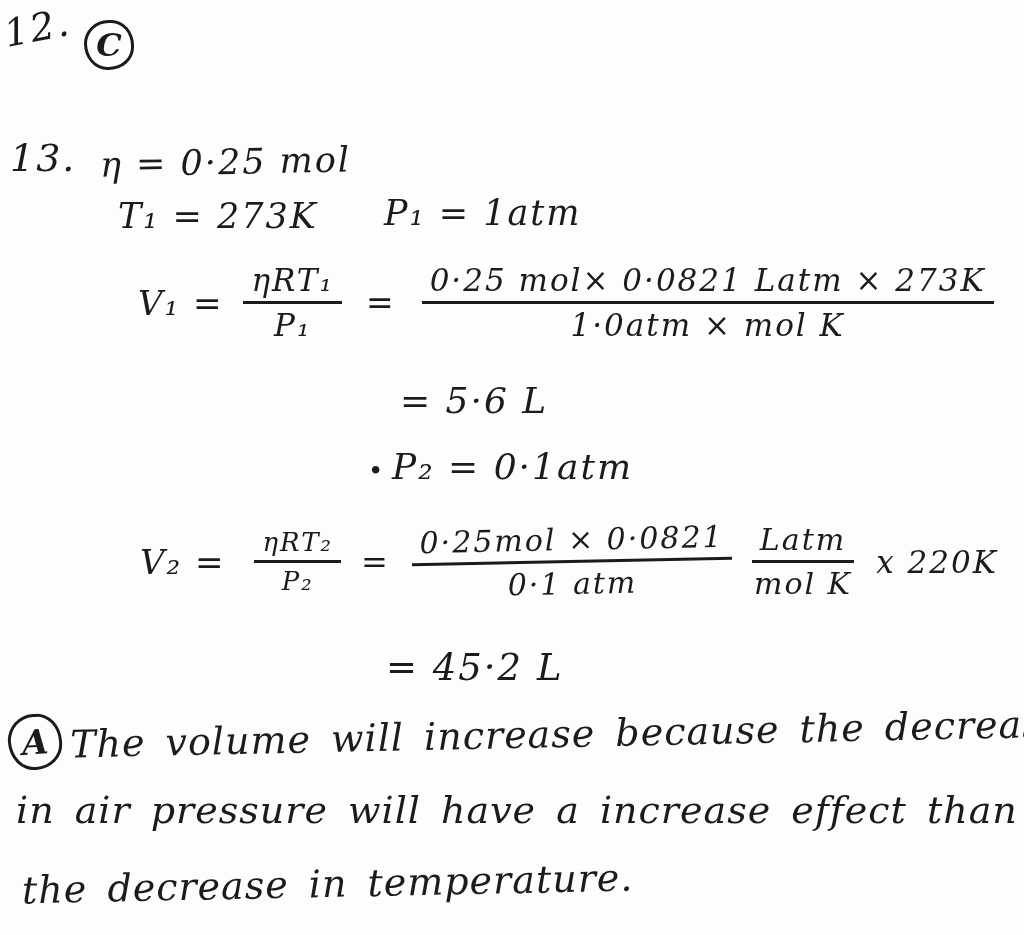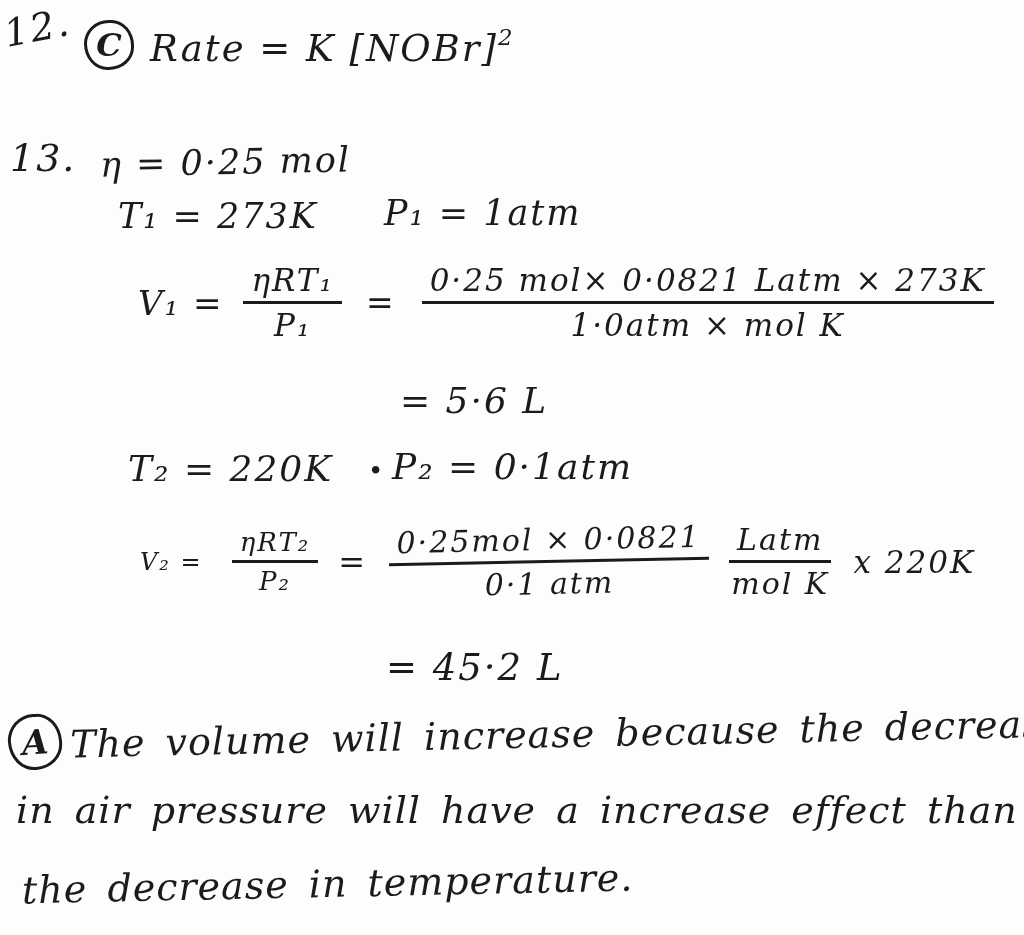--- a/index.html
+++ b/index.html
@@ -63,23 +63,20 @@
 <body>
 
 <div id="paper">
 
   <div class="abs hw math" style="left:4px; top:6px; font-size:38px; transform:rotate(-11deg);">12.</div>
 
   <div class="abs circle-letter" style="left:84px; top:20px; width:50px; height:50px; font-size:32px;">
     <span>C</span>
   </div>
 
-  <div class="abs hw math" style="left:150px; top:24px; font-size:37px;">
-    <span>Rate = K [NOBr]</span><span class="sup">2</span>
-  </div>
 
   <div class="abs hw math" style="left:10px; top:136px; font-size:38px;">13.</div>
 
   <div class="abs hw math tilt-l" style="left:100px; top:142px; font-size:35px;">η = 0·25 mol</div>
 
   <div class="abs hw math" style="left:118px; top:196px; font-size:35px;">T₁ = 273K</div>
 
   <div class="abs hw math" style="left:384px; top:193px; font-size:35px;">P₁ = 1atm</div>
 
   <div class="abs eqrow" style="left:138px; top:262px;">
@@ -90,28 +87,27 @@
     </span>
     <span class="hw math" style="font-size:33px; margin-left:18px;">=</span>
     <span class="frac hw math" style="font-size:31px; margin-left:20px;font-style:italic;">
       <span class="num">0·25 mol× 0·0821 Latm × 273K</span>
       <span class="den">1·0atm  ×  mol K</span>
     </span>
   </div>
 
   <div class="abs hw math" style="left:400px; top:380px; font-size:36px;text-align:center;">= 5·6 L</div>
 
-  <div class="abs hw math" style="left:128px; top:448px; font-size:36px;">T₂ = 220K</div>
 
   <div class="abs hw" style="left:368px; top:456px; font-size:26px;">•</div>
 
   <div class="abs hw math" style="left:392px; top:446px; font-size:36px;text-align:right;">P₂ = 0·1atm</div>
 
   <div class="abs eqrow" style="left:140px; top:522px;">
-    <span class="hw math" style="font-size:24px;">V₂ =</span>
+    <span class="hw math" style="font-size:34px;">V₂ =</span>
     <span class="frac hw math" style="font-size:26px; margin-left:23px;">
       <span class="num">ηRT₂</span>
       <span class="den">P₂</span>
     </span>
     <span class="hw math" style="font-size:32px; margin-left:14px;">=</span>
     <span class="frac hw math tilt-l" style="font-size:30px; margin-left:16px;">
       <span class="num">0·25mol × 0·0821</span>
       <span class="den">0·1 atm</span>
     </span>
     <span class="frac hw math" style="font-size:30px; margin-left:14px;">

